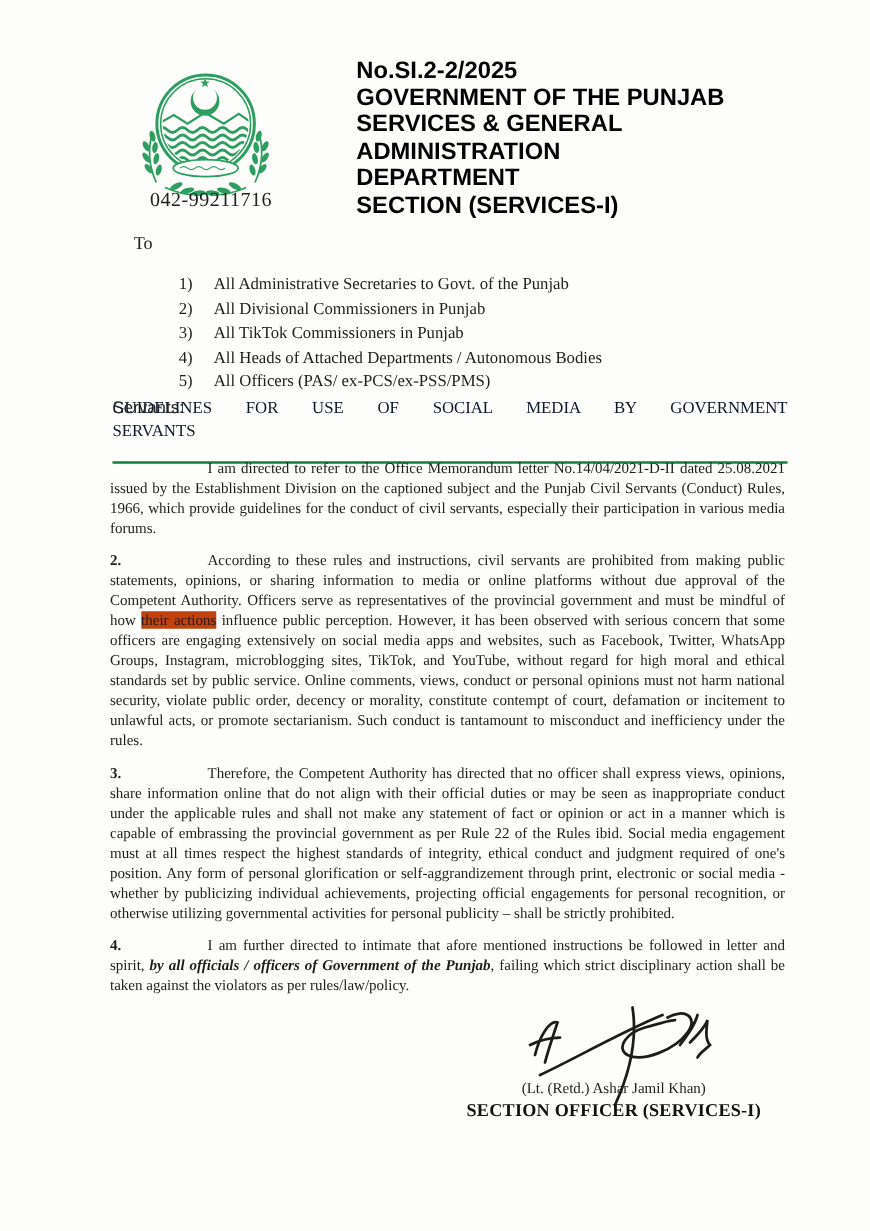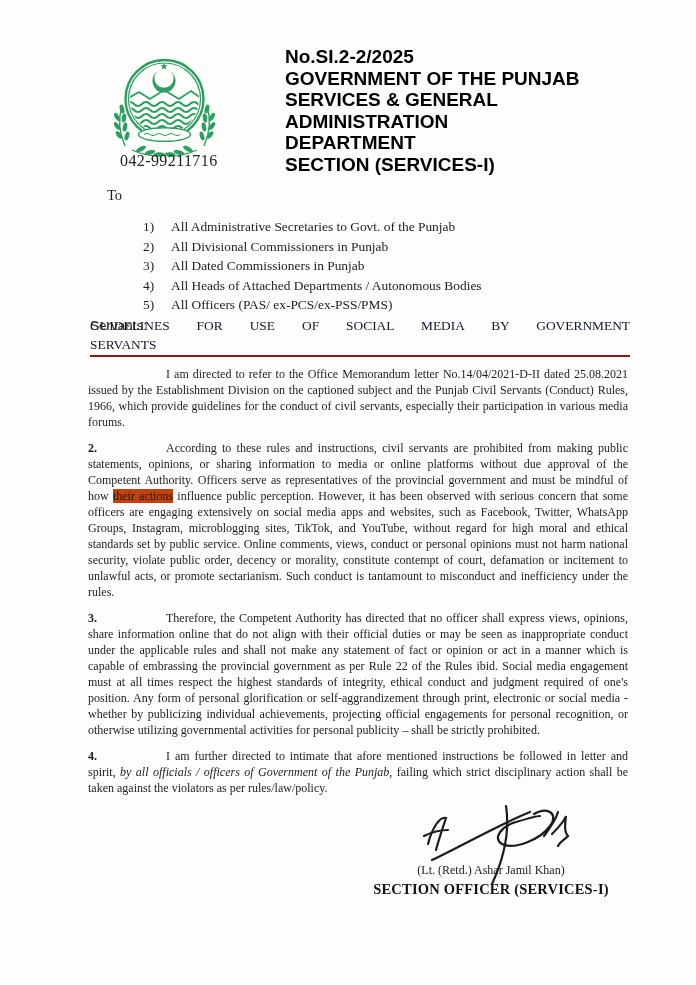--- a/index.html
+++ b/index.html
@@ -27,28 +27,28 @@
   .to { position:absolute; left:107px; top:187px; font-size:14.5px; }
   .recips { position:absolute; left:143px; top:217px; font-size:13.4px; line-height:19.6px; }
   .recip { display:flex; }
   .recip .n { width:28px; flex:0 0 28px; }
 
   
   .subject { position:absolute; left:90px; top:317px; width:540px; }
   .subject .lbl { position:absolute; left:0; top:1px; font-family:"Liberation Sans", sans-serif; font-size:13.5px; color:#262626; }
   .subject .stext { font-weight:normal; font-size:13.4px; line-height:18.5px; color:#0f172a; }
   .subject .l1 { text-align:justify; text-align-last:justify; }
-  .subject .l2 { border-bottom:2px solid #7f1d1d; padding-bottom:1px; }
+  .subject .l2 { border-bottom:2px solid #15803d; padding-bottom:15px; }
 
   
   .bodytext { position:absolute; left:88px; top:366px; width:540px; font-size:12px; line-height:16px; text-align:justify; }
   .para { position:relative; text-indent:78px; margin:0 0 10px 0; }
   .pnum { position:absolute; left:0; top:0; font-weight:bold; text-indent:0; }
   .hl { background:#c2410c; }
-  .em-bi { font-weight:normal; font-style:italic; }
+  .em-bi { font-weight:bold; font-style:italic; }
 
   
   .sig-area  { position:relative; height:100px; margin-top:2px; }
   .sig-svg   { position:absolute; left:330px; top:-14px; }
   .sig-name  { position:absolute; left:253px; top:56px; width:300px; text-align:center; font-size:12px; }
   .sig-title { position:absolute; left:245px; top:75px; width:316px; text-align:center; font-size:14.5px; font-weight:bold; letter-spacing:.2px; color:#111; }
 </style>
 </head>
 <body>
 
@@ -129,21 +129,21 @@
     <div class="recip">
         <span class="n">1)</span>
         <span>All Administrative Secretaries to Govt. of the Punjab</span>
       </div>
     <div class="recip">
         <span class="n">2)</span>
         <span>All Divisional Commissioners in Punjab</span>
       </div>
     <div class="recip">
         <span class="n">3)</span>
-        <span>All Dated Commissioners in Punjab</span>
+        <span>All TikTok Commissioners in Punjab</span>
       </div>
     <div class="recip">
         <span class="n">4)</span>
         <span>All Heads of Attached Departments / Autonomous Bodies</span>
       </div>
     <div class="recip">
         <span class="n">5)</span>
         <span>All Officers (PAS/ ex-PCS/ex-PSS/PMS)</span>
       </div>
   </div>

